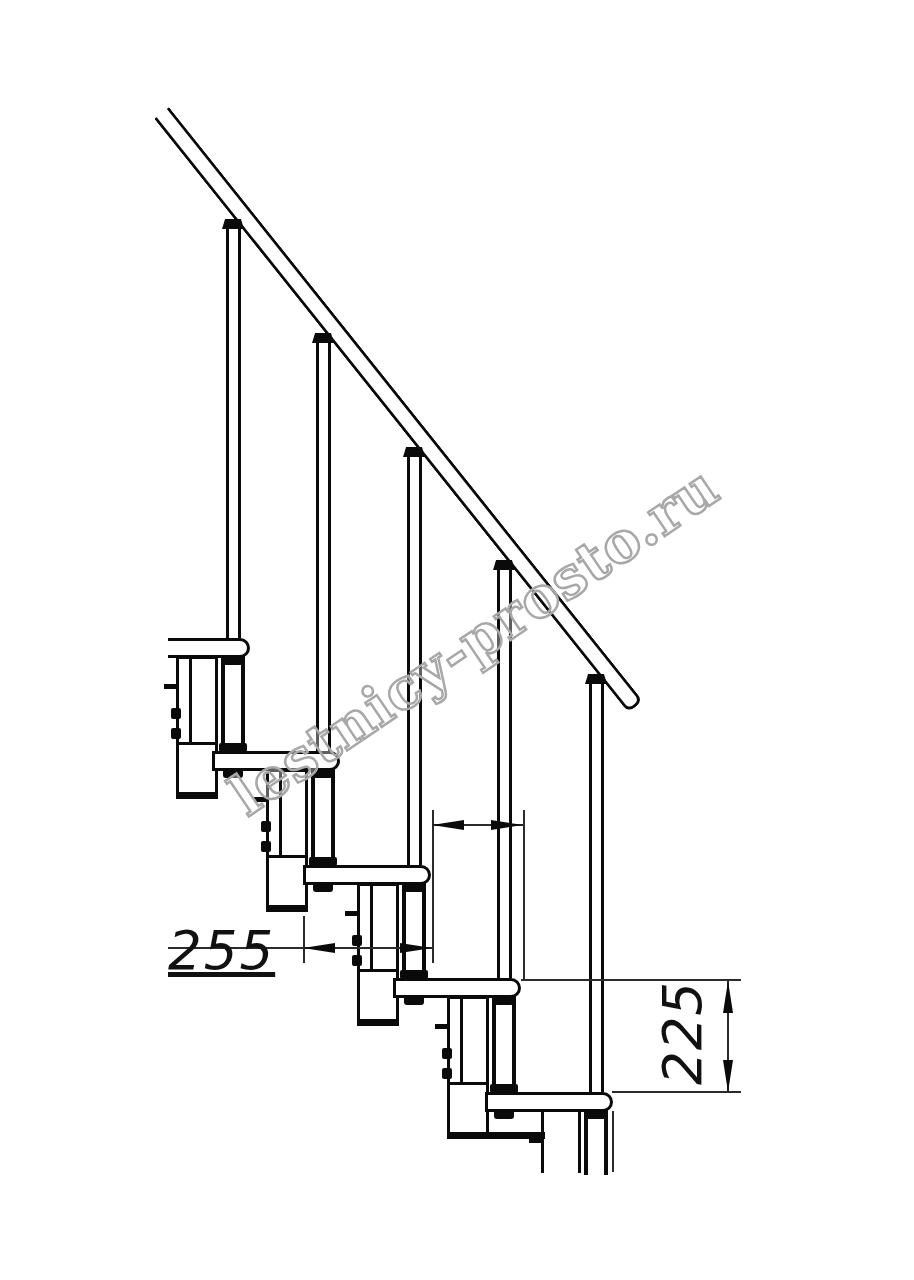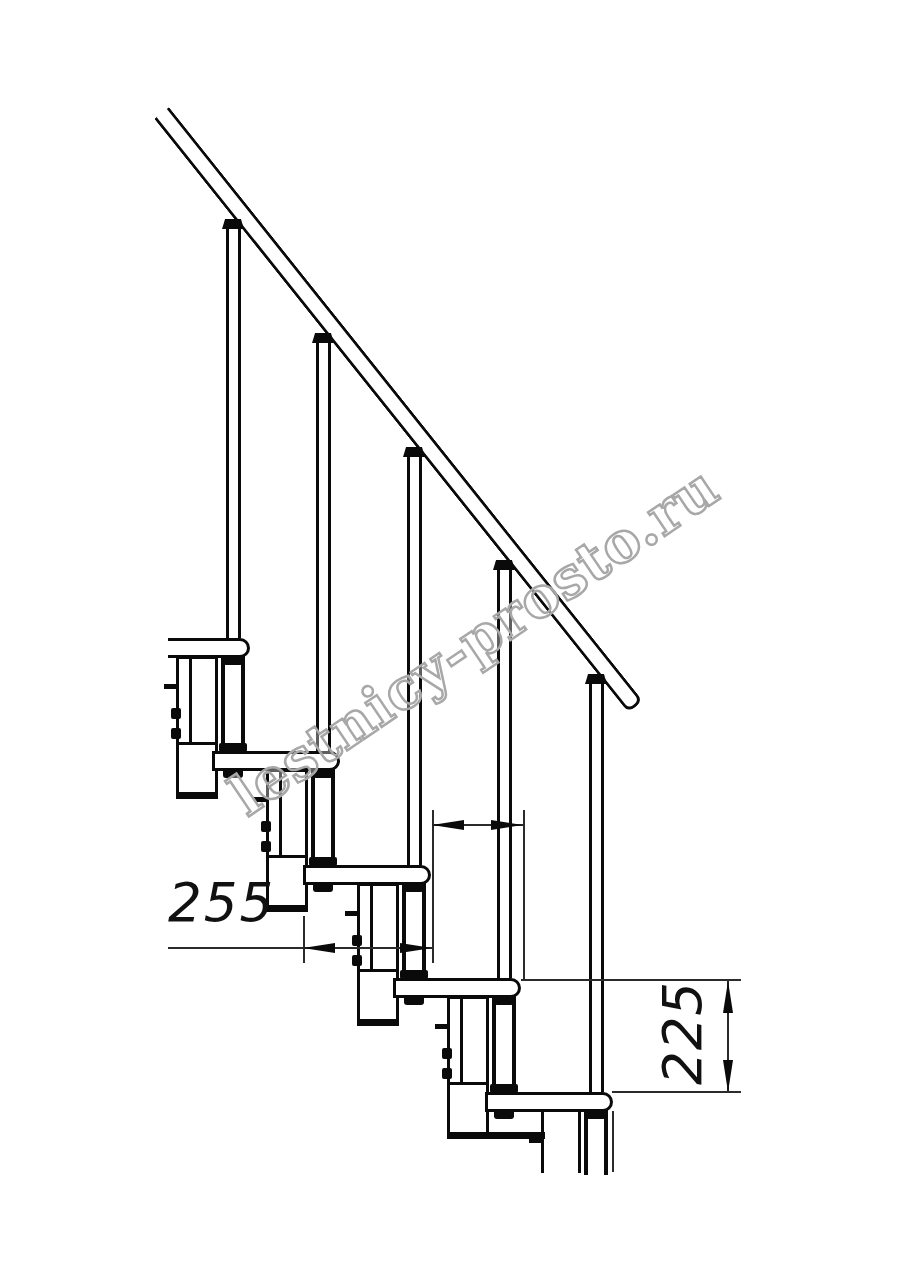--- a/index.html
+++ b/index.html
@@ -18,21 +18,21 @@
   .dim-label {
     position: absolute;
     font-family: "DejaVu Sans", sans-serif;
     font-style: italic;
     font-size: 53px;
     color: #111111;
     z-index: 31;
     letter-spacing: 2px;
     white-space: nowrap;
   }
-  #lab255 { left: 168px; top: 872px; }
+  #lab255 { left: 168px; top: 920px; text-decoration: underline; }
   #lab180 { left: 436px; top: 756px; }
   #lab225 {
     left: 652px; top: 1092px; width: 118px;
     transform: rotate(-90deg); transform-origin: 0 0;
     text-align: center; letter-spacing: 1px;
   }
   #wm {
     position: absolute;
     left: 190px; top: 600px; width: 540px; height: 100px;
     line-height: 100px; text-align: center; white-space: nowrap;

